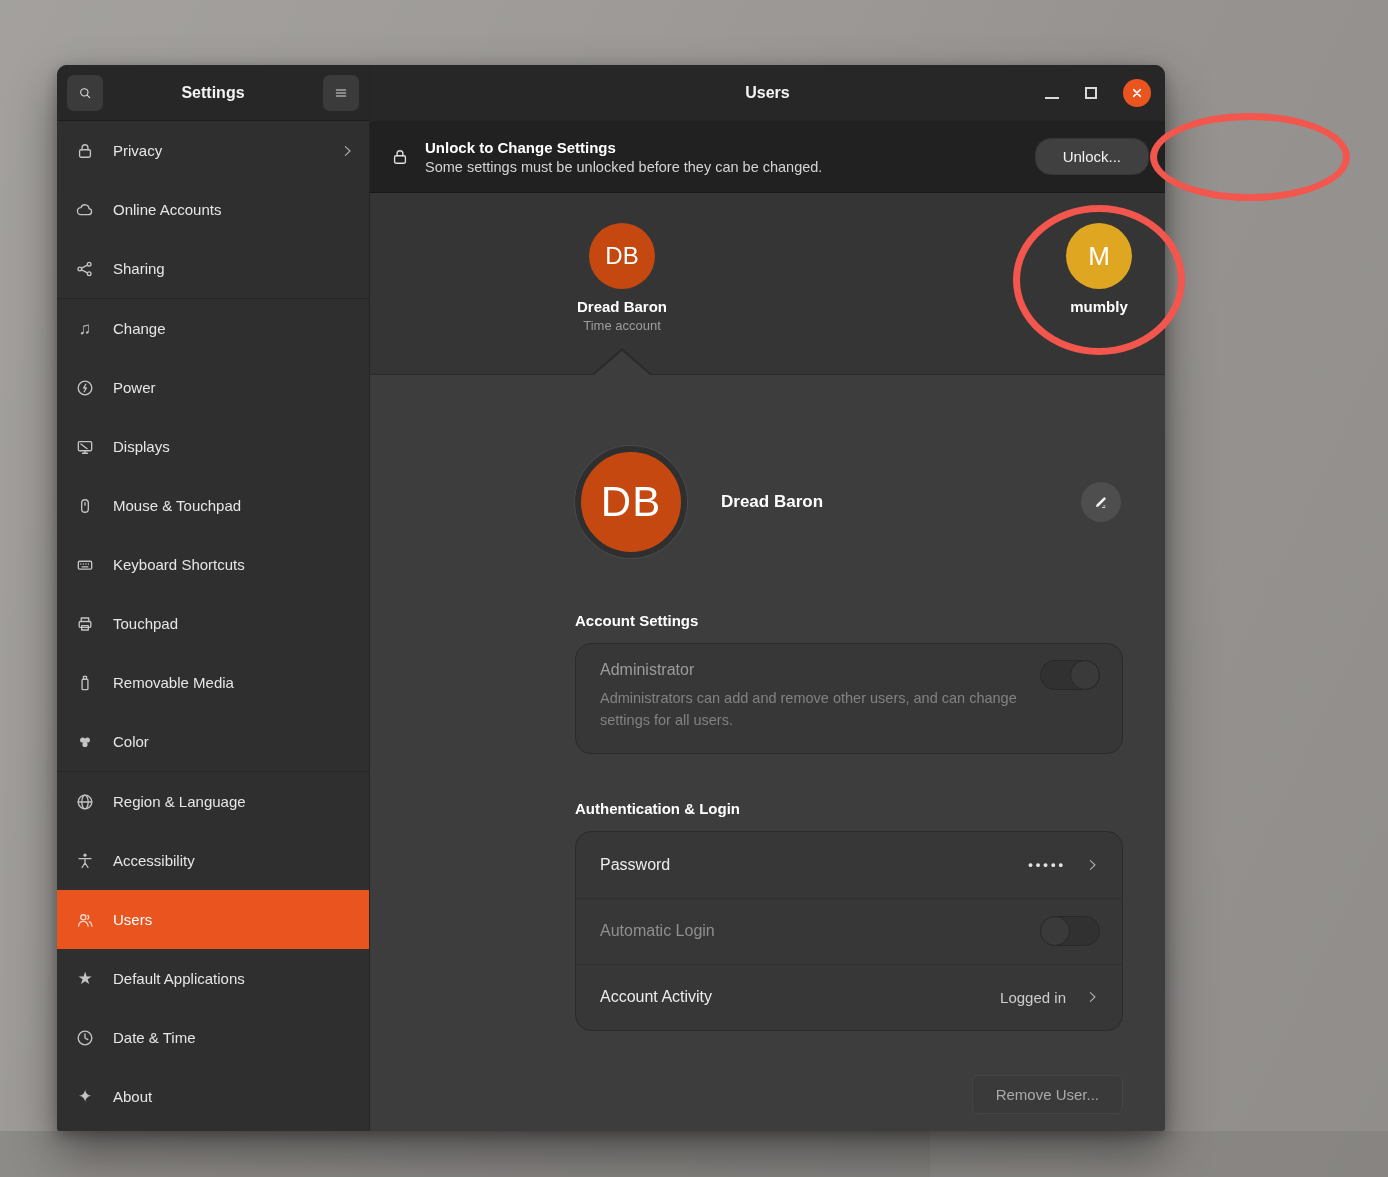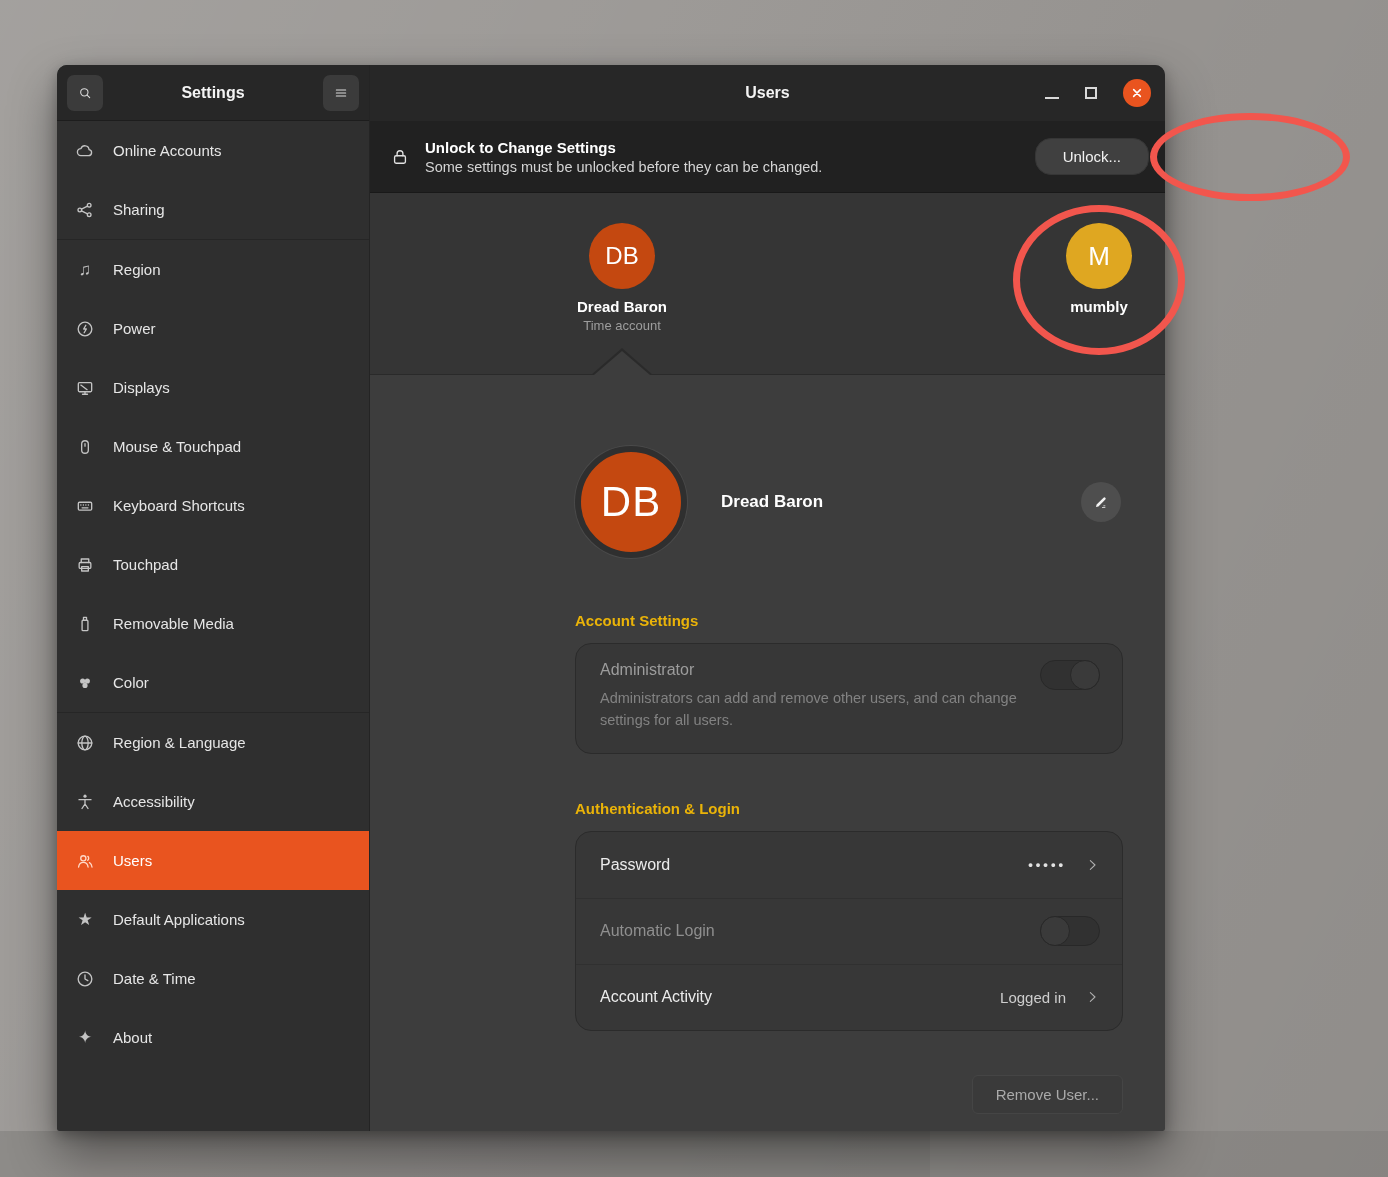--- a/index.html
+++ b/index.html
@@ -75,21 +75,21 @@
 
   
   .content { flex:1; position:relative; overflow:hidden; }
   .col { width:548px; margin-left:205px; padding-top:63px; }
   .avatar-row { display:flex; align-items:center; height:128px; }
   .big-avatar { width:112px; height:112px; border-radius:50%; border:6px solid #2f2f2f;
     box-shadow:0 0 0 1px #4a4a4a; display:grid; place-items:center; color:#fff; font-size:42px; letter-spacing:1px; }
   .profile-name { margin-left:34px; font-weight:bold; font-size:17px; color:#ffffff; }
   .edit-btn { margin-left:auto; margin-right:2px; width:40px; height:40px; border-radius:50%; background:#4e4e4e;
     display:grid; place-items:center; color:#f2f2f2; }
-  .section-heading { font-weight:bold; font-size:15px; color:#eab308; margin:46px 0 14px; }
+  .section-heading { font-weight:bold; font-size:15px; color:#ffffff; margin:46px 0 14px; }
   .card { background:#373737; border:1px solid #2b2b2b; border-radius:16px; }
   .admin-row { padding:17px 22px 21px 24px; position:relative; }
   .admin-label { font-size:16px; color:#9c9c9c; margin-bottom:9px; }
   .admin-desc { font-size:14.5px; color:#828282; line-height:1.5; width:430px; }
   .admin-row .toggle { position:absolute; right:22px; top:16px; }
   .auth-row { height:66px; display:flex; align-items:center; padding:0 22px 0 24px; }
   .auth-row + .auth-row { border-top:1px solid #303030; }
   .row-label { font-size:16px; color:#ececec; }
   .auth-row.dis .row-label { color:#8f8f8f; }
   .row-value { margin-left:auto; font-size:15px; color:#cdcdcd; }
@@ -215,39 +215,50 @@
       <div class="icon-btn">
         <svg class="ic sm">
             <use href="#i-menu"></use>
           </svg>
       </div>
     </div>
     <nav class="sb-list">
         <div class="sb-row">
     <span class="sb-icon">
             <svg class="ic">
+              <use href="#i-lock"></use>
+            </svg>
+          </span>
+    <span class="sb-label">Privacy</span>
+    <svg class="ic sm sb-chev">
+            <use href="#i-chevron"></use>
+          </svg>
+  </div>
+        <div class="sb-row">
+    <span class="sb-icon">
+            <svg class="ic">
               <use href="#i-cloud"></use>
             </svg>
           </span>
     <span class="sb-label">Online Accounts</span>
 
   </div>
         <div class="sb-row">
     <span class="sb-icon">
             <svg class="ic">
               <use href="#i-share"></use>
             </svg>
           </span>
     <span class="sb-label">Sharing</span>
 
   </div>
         <div class="group-divider"></div>
         <div class="sb-row">
     <span class="sb-icon glyph">♫</span>
-    <span class="sb-label">Region</span>
+    <span class="sb-label">Change</span>
 
   </div>
         <div class="sb-row">
     <span class="sb-icon">
             <svg class="ic">
               <use href="#i-power"></use>
             </svg>
           </span>
     <span class="sb-label">Power</span>
 

